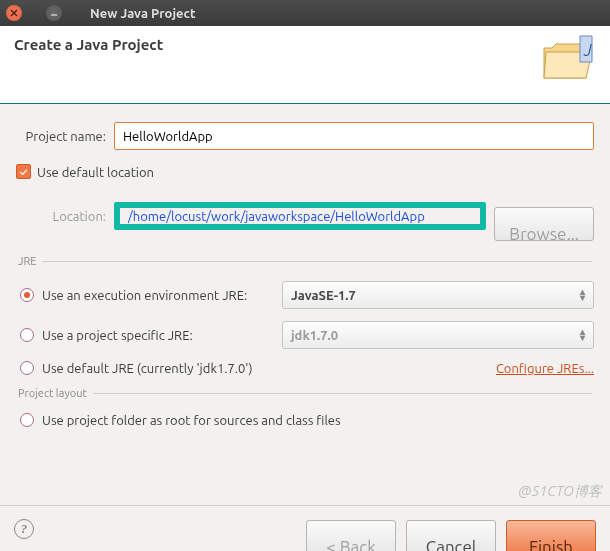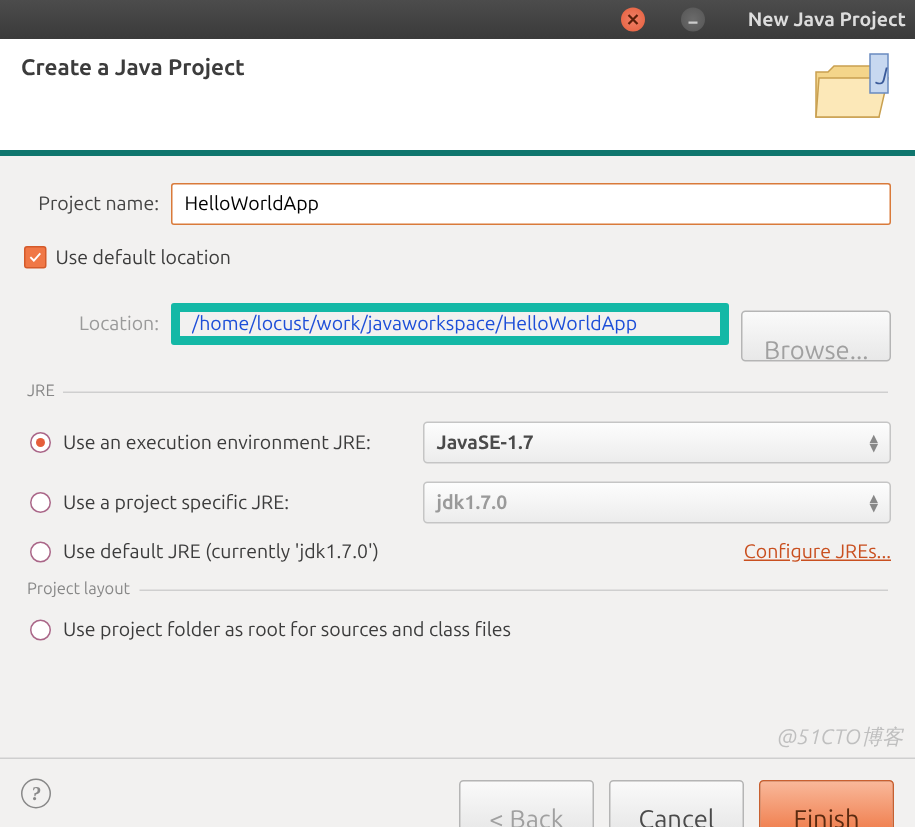--- a/index.html
+++ b/index.html
@@ -1,25 +1,25 @@
 <!DOCTYPE html>
 <html><head>
 <meta charset="utf-8">
 <style>
 * { box-sizing: border-box; margin: 0; padding: 0; font-family: "Ubuntu", "Segoe UI", sans-serif; }
 body { width: 610px; height: 551px; background: #f2f1f0; overflow: hidden; font-size: 13px; color: #3c3c3c; }
 
-.titlebar { height: 26px; background: linear-gradient(#4c4c4c, #3a3a3a); display: flex; align-items: center; padding: 0 6px; gap: 24px; justify-content: flex-end; }
+.titlebar { height: 26px; background: linear-gradient(#4c4c4c, #3a3a3a); display: flex; align-items: center; padding: 0 6px; gap: 24px; }
 .titlebar .winbtn { width: 16px; height: 16px; border-radius: 50%; display: flex; align-items: center; justify-content: center; }
 .winbtn.close { background: radial-gradient(#f08068, #e55e3b); }
 .winbtn.min { background: radial-gradient(#6b6b6b, #555); }
 .winbtn svg { width: 8px; height: 8px; }
 .titlebar .title { color: #ddd; font-weight: bold; font-size: 13px; margin-left: 4px; }
 
-.header { background: #fff; padding: 10px 14px 16px; border-bottom: 4px solid #0f766e; position: relative; min-height: 78px; }
+.header { background: #fff; padding: 10px 14px 16px; border-bottom: 1px solid #0f766e; position: relative; min-height: 78px; }
 .header h1 { font-size: 15px; font-weight: bold; margin-bottom: 6px; }
 .header p { font-size: 12.5px; color: #444; }
 .header .folder-icon { position: absolute; right: 12px; top: 8px; }
 
 .content { padding: 18px 16px 0; }
 
 .row { display: flex; align-items: center; margin-bottom: 14px; gap: 8px; }
 .row label.field-label { min-width: 90px; color: #444; text-align: right; }
 .text-input { flex: 1; height: 28px; border: 1px solid #d97a3a; background: #fff; padding: 0 8px; font-size: 13px; border-radius: 2px; outline: none; }
 .text-input.disabled { border: 6px solid #14b8a6; background: #f2f1f0; color: #1d4ed8; }

